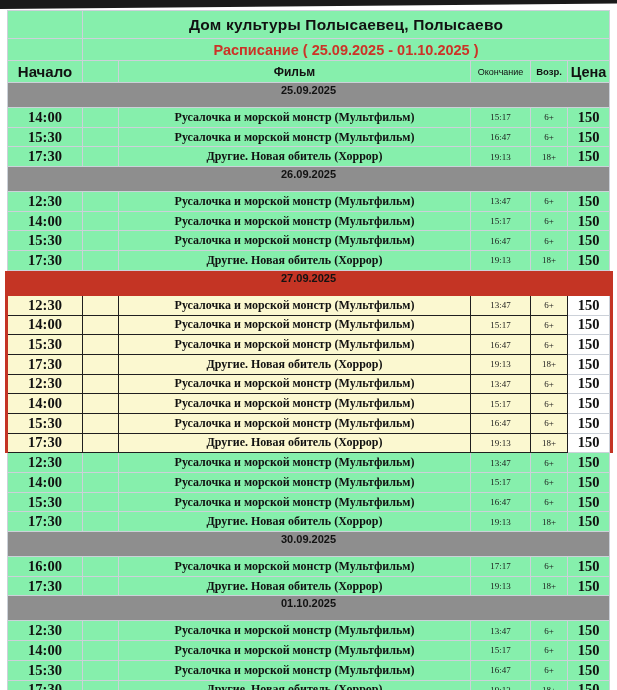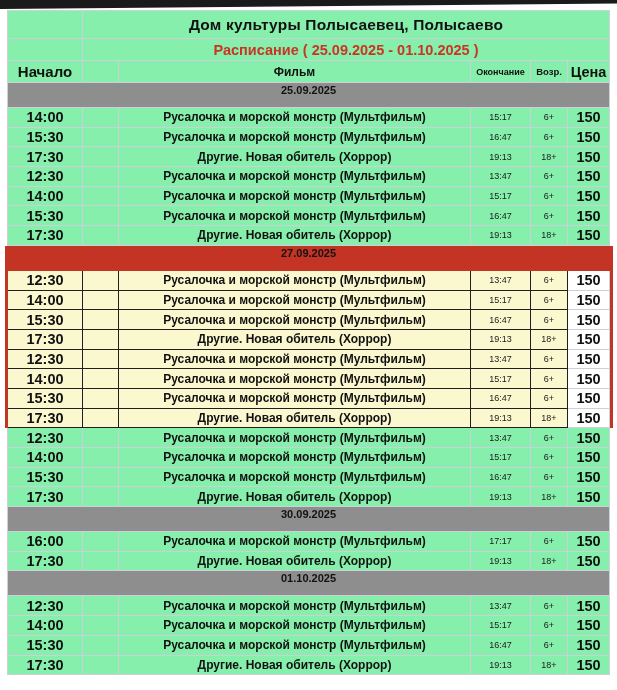--- a/index.html
+++ b/index.html
@@ -30,31 +30,31 @@
   }
   .trow{display:grid;grid-template-columns:75px 1fr;}
   .trow-title{height:28px;}
   .trow-sub{height:22px;}
   .title-cell{font-weight:bold;font-size:15.5px;letter-spacing:.2px;}
   .sub-cell{font-weight:bold;font-size:14.5px;color:var(--red-text);}
   .colhead,.row{display:grid;grid-template-columns:75px 36px 1fr 60px 37px 42px;}
   .colhead{height:22px;}
   .ch-start{font-weight:bold;font-size:15px;}
   .ch-film{font-weight:bold;font-size:12px;}
-  .ch-end{font-weight:bold;font-size:9px;}
+  .ch-end{font-weight:normal;font-size:9px;}
   .ch-age{font-weight:bold;font-size:9.5px;}
   .ch-price{font-weight:bold;font-size:14.5px;}
   .sec-head{
     box-sizing:border-box;height:25px;line-height:15px;text-align:center;
     font-weight:bold;font-size:11px;color:#121212;
     border-right:1px solid var(--bl);border-bottom:1px solid var(--bl);
   }
   .sec-head.gray{background:var(--gray);}
   .sec-head.red{background:var(--red);border-color:var(--red);}
-  .row{height:19.7px;}
+  .row{height:19.7px;font-family:Liberation Serif, serif;}
   .c-start{font-weight:bold;font-size:14.5px;}
   .c-film{font-weight:bold;font-size:12px;}
   .c-end,.c-age{font-size:9px;color:#1a1a1a;}
   .c-price{font-weight:bold;font-size:14.5px;}
   .section.weekend{
     margin:0 -3px;
     border-left:3px solid var(--red);
     border-right:3px solid var(--red);
   }
   .row.hl .cell{background:var(--yellow);border-color:var(--bd);}
@@ -108,20 +108,21 @@
         <div class="row">
           <div class="cell c-start">17:30</div>
           <div class="cell c-gap"></div>
           <div class="cell c-film">Другие. Новая обитель (Хоррор)</div>
           <div class="cell c-end">19:13</div>
           <div class="cell c-age">18+</div>
           <div class="cell c-price">150</div>
         </div>
       </div>
       <div class="section">
+        <div class="sec-head gray">26.09.2025</div>
         <div class="row">
           <div class="cell c-start">12:30</div>
           <div class="cell c-gap"></div>
           <div class="cell c-film">Русалочка и морской монстр (Мультфильм)</div>
           <div class="cell c-end">13:47</div>
           <div class="cell c-age">6+</div>
           <div class="cell c-price">150</div>
         </div>
         <div class="row">
           <div class="cell c-start">14:00</div>

